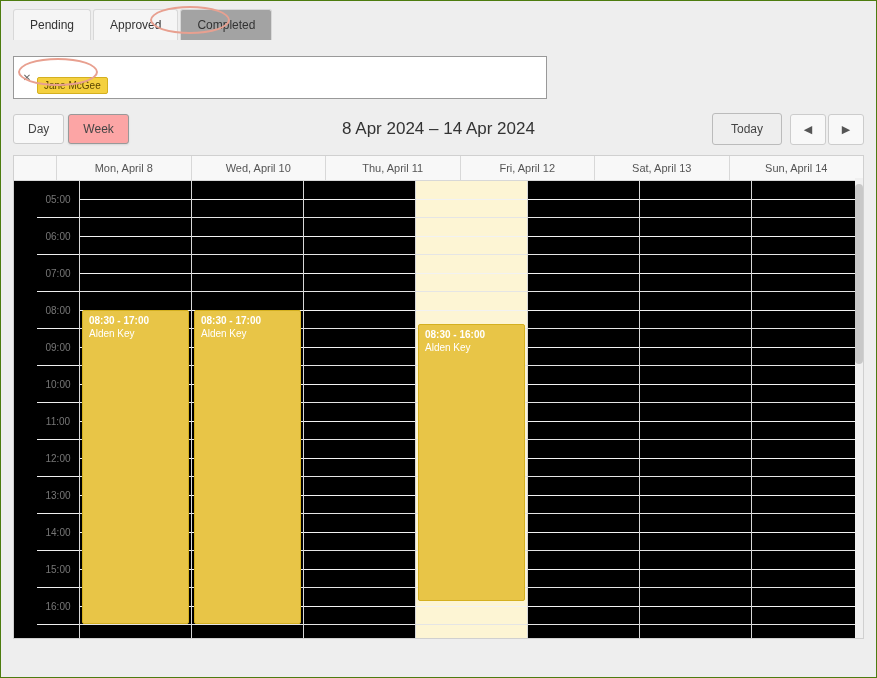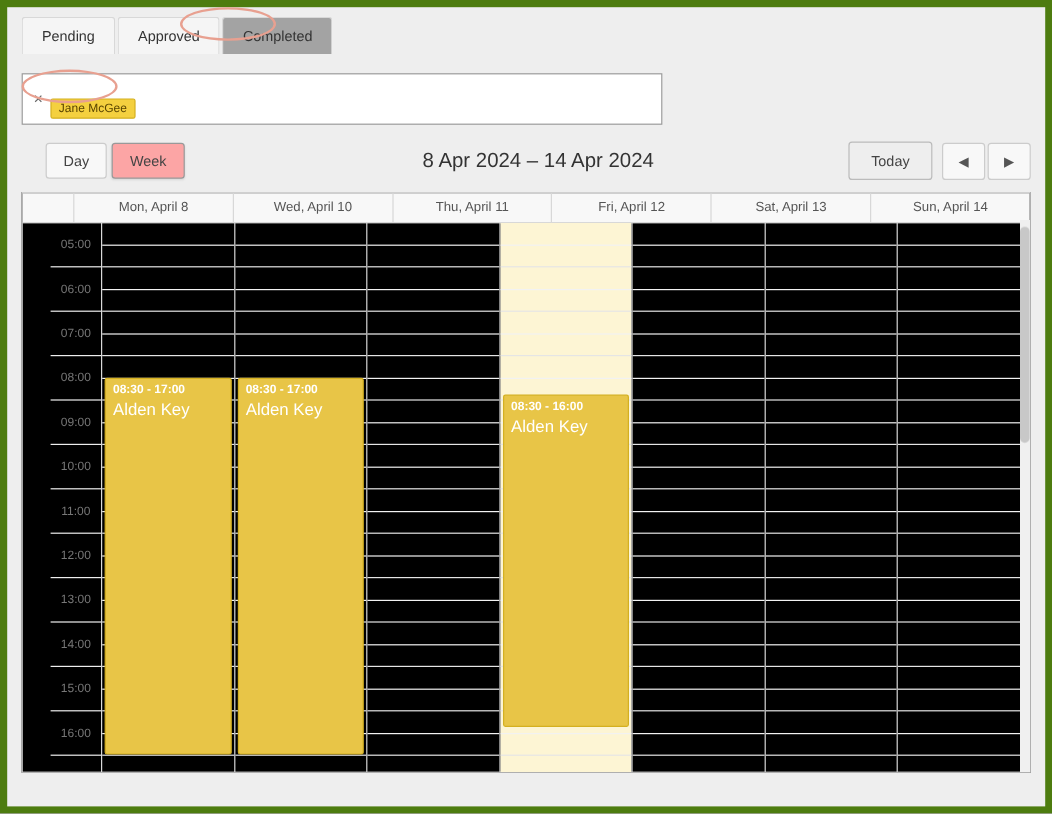--- a/index.html
+++ b/index.html
@@ -11,21 +11,21 @@
     body {
       background: #eeeeee;
       width: 877px;
       height: 678px;
       overflow: hidden;
       position: relative;
     }
     .container {
       width: 100%;
       height: 100%;
-      border: 6px solid #4d7c0f;
+      border: 1px solid #4d7c0f;
       background: #eeeeee;
     }
     .top-tabs {
       display: flex;
       padding: 8px 12px 0 12px;
       gap: 0;
     }
     .top-tab {
       padding: 8px 16px;
       font-size: 12px;
@@ -91,21 +91,20 @@
       padding: 2px 6px;
       border-radius: 2px;
       display: inline-block;
       margin-top: 16px;
     }
     .view-controls {
       display: flex;
       align-items: center;
       padding: 4px 12px 10px 12px;
       position: relative;
-      margin-left: 20px;
     }
     .view-btns {
       display: flex;
       gap: 4px;
     }
     .view-btn {
       padding: 7px 14px;
       font-size: 12px;
       border: 1px solid #ccc;
       border-radius: 3px;
@@ -251,21 +250,21 @@
       color: #fff;
       overflow: hidden;
       z-index: 2;
       cursor: pointer;
     }
     .event-time {
       font-weight: bold;
       margin-bottom: 2px;
     }
     .event-title {
-      font-size: 14px;
+      font-size: 10px;
     }
     .scrollbar-indicator {
       position: absolute;
       right: 0;
       top: 22px;
       bottom: 0;
       width: 8px;
       background: #f0f0f0;
     }
     .scrollbar-thumb {

